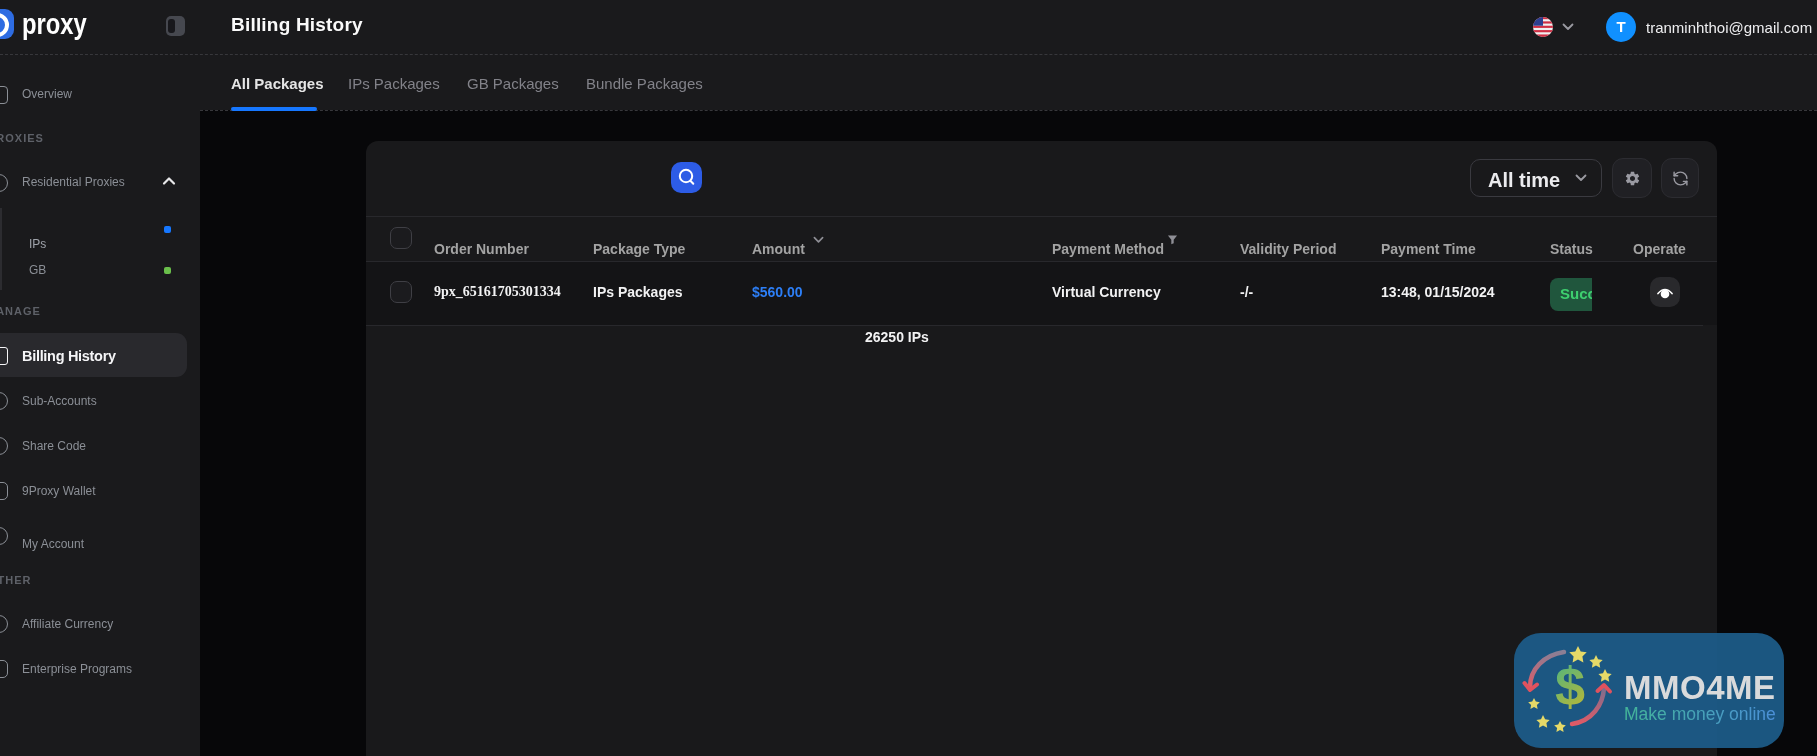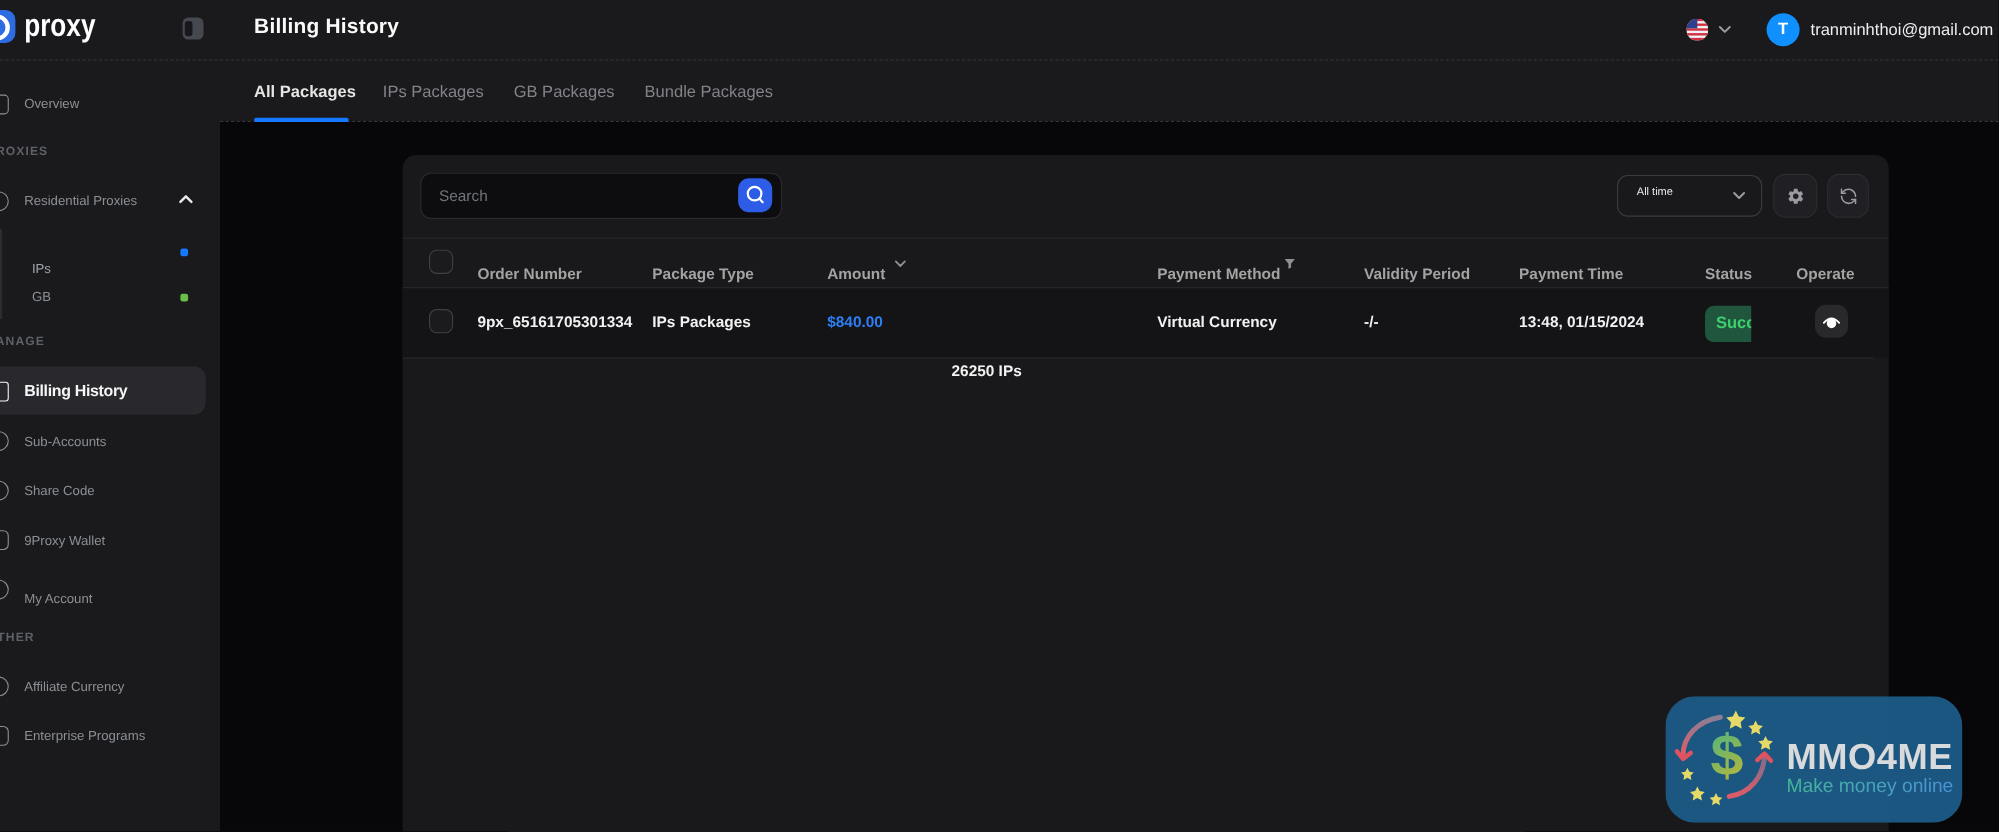--- a/index.html
+++ b/index.html
@@ -36,21 +36,21 @@
   .tab { top:75px; font-size:15px; color:#828289; white-space:nowrap; }
   .tab.active { color:#e5e5e5; font-weight:700; }
   #underline { left:231px; top:107px; width:86px; height:4px; background:#1677ff; border-radius:2px; }
 
   
   #card { left:366px; top:141px; width:1351px; height:615px; background:#19191b; border-radius:12px 12px 0 0; }
   #searchbox { position:absolute; left:16px; top:16px; width:329px; height:42px; background:#0d0d10; border:1px solid #2a2a2f; border-radius:10px; }
   #searchbox .ph { position:absolute; left:16px; top:12px; color:#70737a; font-size:14px; }
   #searchbtn { position:absolute; left:305px; top:21px; width:31px; height:31px; border-radius:10px; background:#2d5ce6; }
   #alltime { position:absolute; left:1104px; top:18px; width:132px; height:38px; border:1px solid #3a3a40; border-radius:10px; }
-  #alltime .tx { position:absolute; left:17px; top:9px; color:#ebebee; font-size:10px; font-weight:400; }
+  #alltime .tx { position:absolute; left:17px; top:9px; color:#ebebee; font-size:20px; font-weight:700; }
   .sqbtn { position:absolute; top:17px; width:40px; height:40px; background:#202024; border:1px solid #2c2c31; border-radius:11px; }
   #gearbtn { left:1246px; }
   #refreshbtn { left:1295px; width:38px; }
 
   .sep { position:absolute; left:0; width:1351px; height:1px; background:#28282c; }
   .hcell { position:absolute; top:100px; color:#a3a3a3; font-size:14px; font-weight:600; white-space:nowrap; }
   .rcell { position:absolute; top:143px; color:#f2f2f3; font-size:14px; font-weight:700; white-space:nowrap; }
   #row { position:absolute; left:0; top:121px; width:1351px; height:63px; background:#141416; }
   .cbx { position:absolute; left:24px; width:22px; height:22px; border:1.5px solid #3f3f45; border-radius:7px; background:#1b1b1e; }
   #chip { position:absolute; left:1184px; top:137px; width:42px; height:33px; border-radius:8px 0 0 8px; background:#20563d; overflow:hidden; }
@@ -135,23 +135,20 @@
   <div class="abs" id="avatar">T</div>
   <div class="abs" id="email">tranminhthoi@gmail.com</div>
 
   <div class="abs tab active" style="left:231px;">All Packages</div>
   <div class="abs tab" style="left:348px;">IPs Packages</div>
   <div class="abs tab" style="left:467px;">GB Packages</div>
   <div class="abs tab" style="left:586px;">Bundle Packages</div>
   <div class="abs" id="underline"></div>
 
   <div class="abs" id="card">
-    <div id="searchbox">
-        <span class="ph">Search</span>
-      </div>
     <div id="searchbtn">
       <svg width="31" height="31" viewBox="0 0 31 31">
           <circle cx="15" cy="14" r="6.2" stroke="#fff" stroke-width="2" fill="none"></circle>
           <line x1="19.6" y1="19" x2="22.3" y2="21.8" stroke="#fff" stroke-width="2" stroke-linecap="round"></line>
         </svg>
     </div>
     <div id="alltime">
       <span class="tx">All time</span>
       <svg style="position:absolute; right:14px; top:14px;" width="12" height="8" viewBox="0 0 12 8">
           <path d="M1.5 1.5 L6 6 L10.5 1.5" stroke="#9a9aa1" stroke-width="1.8" fill="none" stroke-linecap="round" stroke-linejoin="round"></path>
@@ -186,23 +183,23 @@
       </svg>
     <div class="hcell" style="left:874px;">Validity Period</div>
     <div class="hcell" style="left:1015px;">Payment Time</div>
     <div class="hcell" style="left:1184px;">Status</div>
     <div class="hcell" style="left:1267px;">Operate</div>
 
     <div id="row"></div>
     <div class="sep" style="top:120px;"></div>
     <div class="sep" style="top:184px; width:1337px;"></div>
     <div class="cbx" style="top:140px;"></div>
-    <div class="rcell" style="left:68px;">9px_65161705301334</div>
+    <div class="rcell" style="left:68px;font-family:Liberation Serif, serif;">9px_65161705301334</div>
     <div class="rcell" style="left:227px;">IPs Packages</div>
-    <div class="rcell" style="left:386px; color:#2d7ff7;">$840.00</div>
+    <div class="rcell" style="left:386px; color:#2d7ff7;">$560.00</div>
     <div class="rcell" style="left:499px;margin-top:45px;">26250 IPs</div>
     <div class="rcell" style="left:686px;">Virtual Currency</div>
     <div class="rcell" style="left:874px;">-/-</div>
     <div class="rcell" style="left:1015px;">13:48, 01/15/2024</div>
     <div id="chip">
         <span class="tx">Success</span>
       </div>
     <div id="eyebtn">
       <svg style="position:absolute;left:7px;top:8px;" width="16" height="14" viewBox="0 0 16 14">
           <path d="M1 8.5 Q8 0.5 15 8.5" stroke="#fff" stroke-width="1.7" fill="none" stroke-linecap="round"></path>

